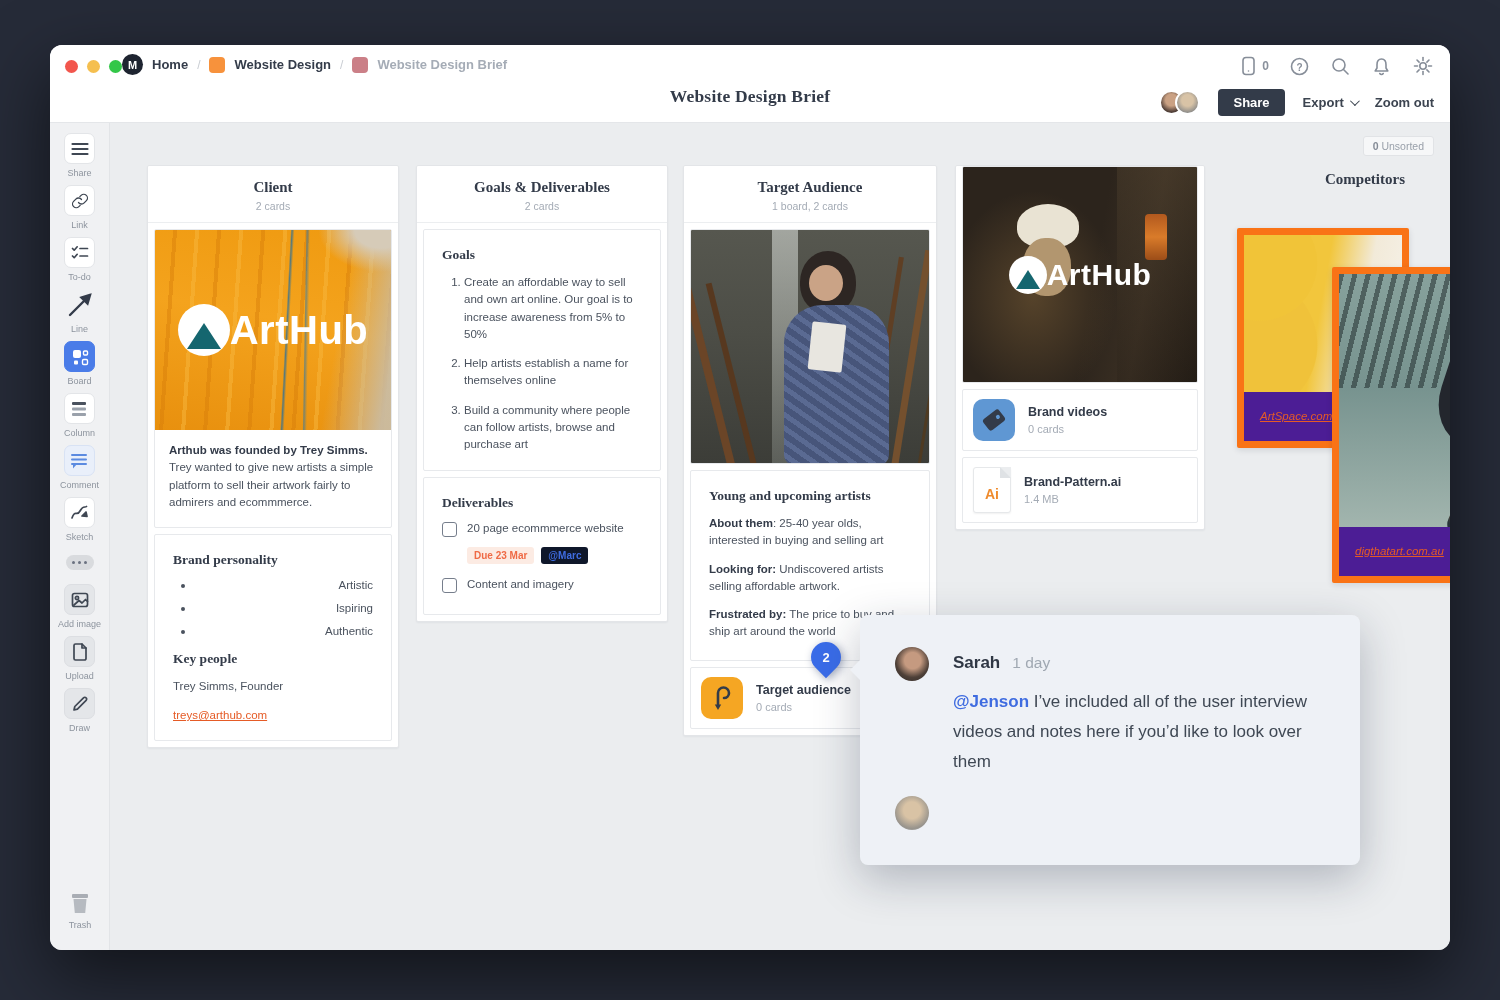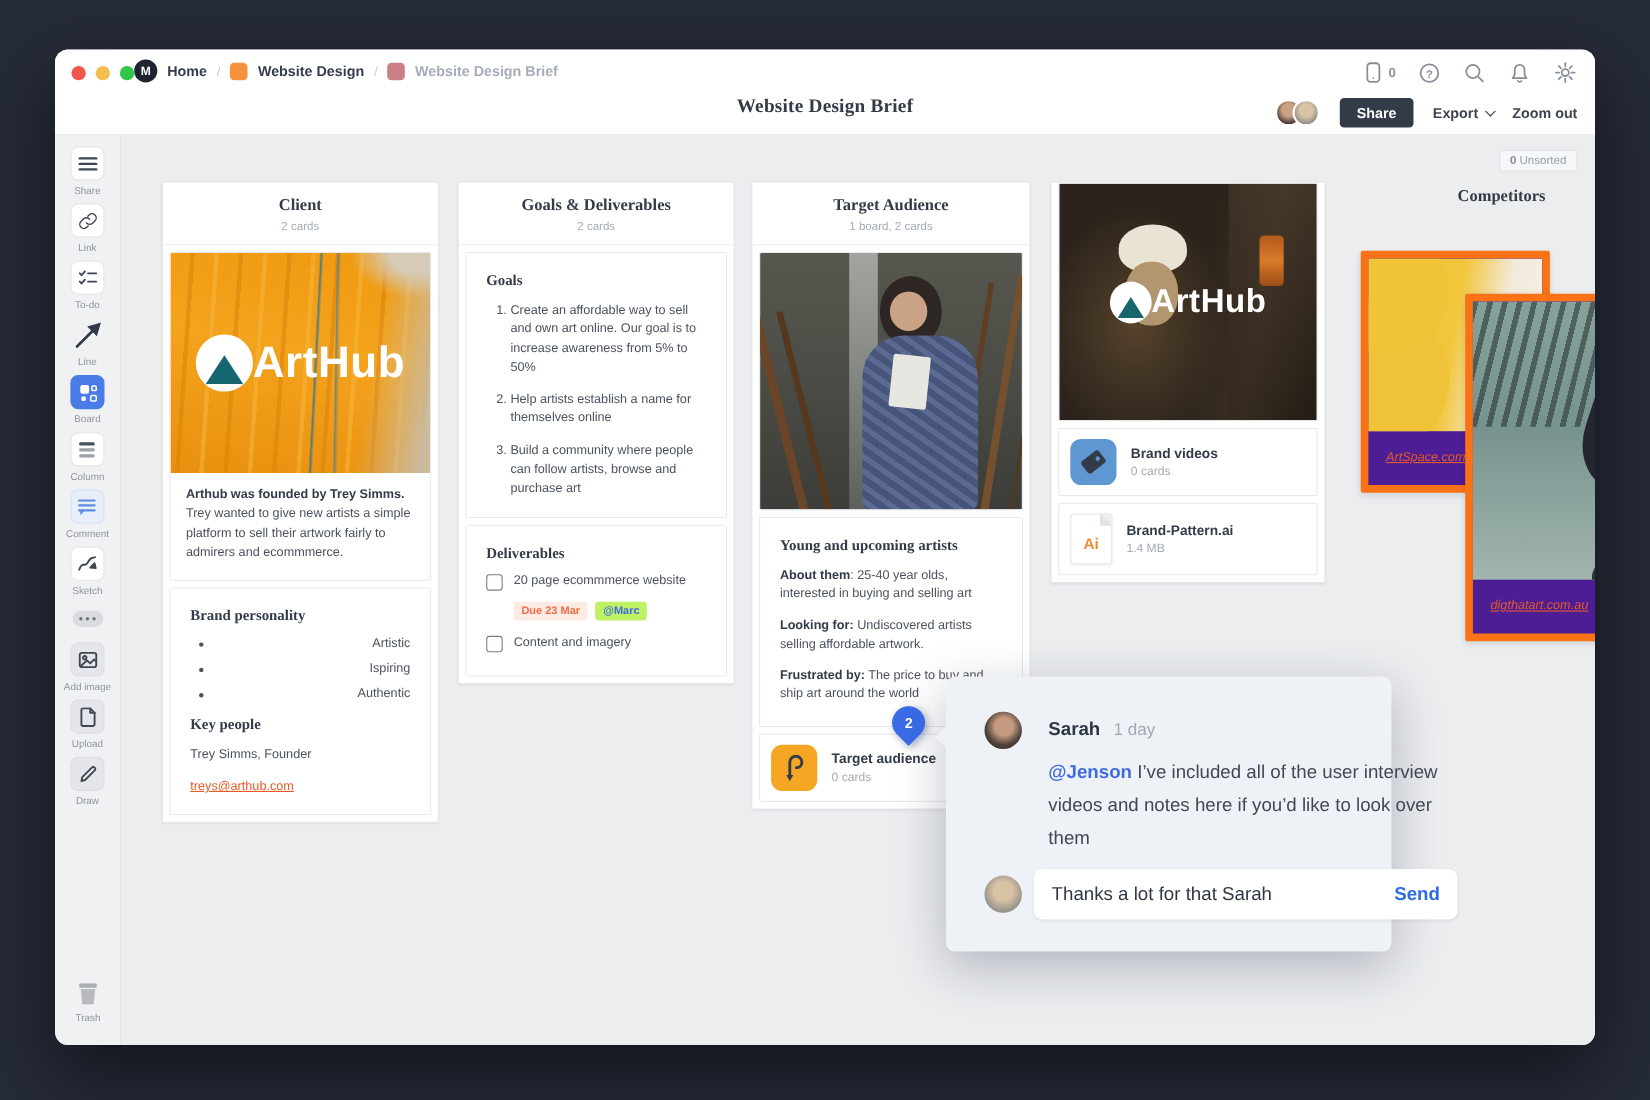--- a/index.html
+++ b/index.html
@@ -130,21 +130,21 @@
   .item-label { font-size:12.5px; font-weight:bold; color:#333b49; }
   .item-sub { font-size:11px; color:#a4abb5; margin-top:4px; }
 
   
   .todo-row { display:flex; align-items:flex-start; gap:10px; margin-bottom:10px; }
   .checkbox { width:15px; height:15px; border:1.6px solid #767e8c; border-radius:3px; background:#fff; flex:none; margin-top:0; cursor:pointer; }
   .todo-label { font-size:11.5px; color:#4a525e; }
   .pill-row { display:flex; gap:7px; margin:2px 0 14px 25px; }
   .pill { font-size:10px; font-weight:bold; padding:3px 7px; border-radius:3px; cursor:pointer; }
   .pill-due { background:#fcebe3; color:#ef6a45; }
-  .pill-at { background:#bef264; color:#3f6ce0; }
+  .pill-at { background:#0f172a; color:#3f6ce0; }
 
   .t-row { font-size:11.5px; color:#4a525e; line-height:1.5; margin-bottom:11px; }
   .t-row b { color:#333b49; }
 
   
   .comp-title { position:absolute; left:1160px; top:48px; width:190px; text-align:center; font-size:15px; font-weight:bold; color:#333b49; }
   .comp-card { position:absolute; background:#4c1d95; border:7px solid #f97316; border-radius:2px; box-shadow:0 2px 6px rgba(20,30,50,.12); overflow:hidden; cursor:pointer;font-style:italic; }
   .comp-card .foot { padding:14px 16px 17px; }
   .artspace-img { height:157px; background:
       radial-gradient(circle 95px at 10% 18%, #f1c438 60%, rgba(241,196,56,0) 61%),
@@ -155,21 +155,21 @@
       background:repeating-linear-gradient(104deg, rgba(25,35,36,.5) 0 5px, rgba(0,0,0,0) 5px 13px); }
   .digthat-img .torso { position:absolute; right:8%; top:22%; width:95px; height:120px; border-radius:40% 30% 30% 40%; background:#23262d; transform:rotate(18deg); }
   .digthat-img .art-board { position:absolute; right:18%; bottom:-8%; width:34px; height:200px; transform:rotate(24deg); border-radius:14px;
       background:linear-gradient(200deg,#3aa3ad 8%, #ee8434 30%, #e8632c 55%, #f0a03c 75%, #27323a 95%); }
 
   
   .pin { position:absolute; left:701px; top:519px; width:30px; height:30px; background:#3a6ce8;
       border-radius:50% 50% 50% 0; transform:rotate(-45deg); z-index:40; box-shadow:0 3px 8px rgba(20,40,90,.4);
       display:flex; align-items:center; justify-content:center; cursor:pointer; }
   .pin span { transform:rotate(45deg); color:#fff; font-size:13px; font-weight:bold; }
-  .popup { position:absolute; left:750px; top:492px; width:405px; height:250px; background:#eef1f6; border-radius:8px;
+  .popup { position:absolute; left:750px; top:492px; width:500px; height:250px; background:#eef1f6; border-radius:8px;
       box-shadow:0 14px 45px rgba(25,35,60,.28); z-index:50; }
   .popup::before { content:""; position:absolute; left:-7px; top:48px; width:14px; height:14px; background:#eef1f6; transform:rotate(45deg); }
   .p-av { position:absolute; width:34px; height:34px; border-radius:50%; }
   .p-av1 { left:35px; top:32px; background:radial-gradient(circle at 52% 40%, #c59a80 30%, #4e4038 62%, #2e2a28 100%); }
   .p-av2 { left:35px; top:300px; top:181px; background:radial-gradient(circle at 50% 42%, #d9c3a5 32%, #97938c 70%, #c4c8cc 100%); }
   .p-name-row { position:absolute; left:93px; top:38px; display:flex; align-items:baseline; gap:12px; }
   .p-name { font-size:17px; font-weight:bold; color:#2f3744; }
   .p-time { font-size:15.5px; color:#a0a8b2; }
   .p-text { position:absolute; left:93px; top:72px; width:378px; font-size:17px; line-height:30px; color:#3f4854; }
   .p-mention { color:#3f6ce0; font-weight:600; }
@@ -561,19 +561,15 @@
       </div>
 
     <div class="popup">
       <span class="p-av p-av1"></span>
       <div class="p-name-row">
         <span class="p-name">Sarah</span>
         <span class="p-time">1 day</span>
       </div>
       <p class="p-text"><span class="p-mention">@Jenson</span><span> I’ve included all of the user interview videos and notes here if you’d like to look over them</span></p>
       <span class="p-av p-av2"></span>
-      <div class="reply">
-        <input type="text" value="Thanks a lot for that Sarah" style="">
-        <button class="send">Send</button>
-      </div>
     </div>
   </main>
 </div>
 
 </body></html>

